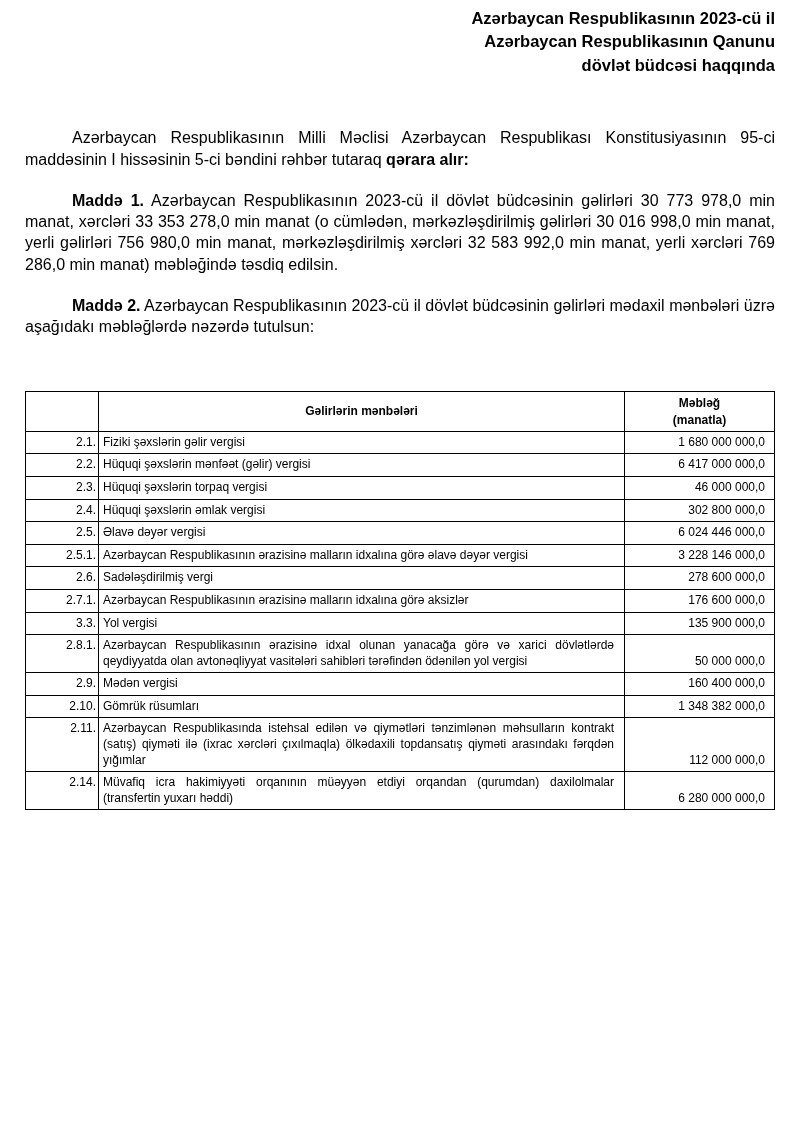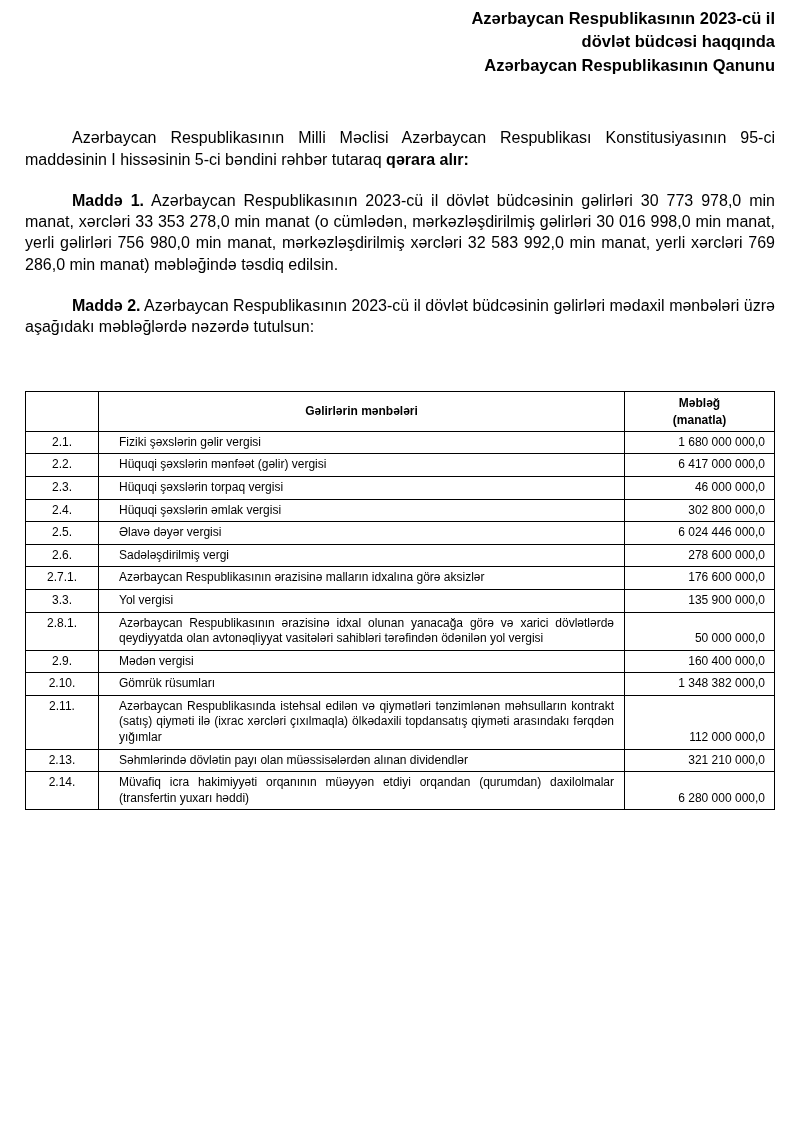--- a/index.html
+++ b/index.html
@@ -38,33 +38,33 @@
   }
   .revenue-table thead th {
     text-align: center;
     vertical-align: middle;
     font-weight: bold;
     padding: 3px 4px;
     line-height: 1.35;
   }
   col.c-no { width: 73px; }
   col.c-amt { width: 150px; }
-  td.cell-no { text-align: center; vertical-align: top; padding: 3px 2px; }
-  td.cell-src { text-align: justify; vertical-align: top; padding: 3px 10px 3px 20px; margin-top: 20px; }
+  td.cell-no { text-align: right; vertical-align: top; padding: 3px 2px; }
+  td.cell-src { text-align: justify; vertical-align: top; padding: 3px 10px 3px 4px; margin-top: 20px; }
   td.cell-amt { text-align: right; vertical-align: bottom; padding: 3px 9px; white-space: nowrap; }
 </style>
 </head>
 <body>
 
 <div class="page">
 
   <div class="doc-title">
     <div>Azərbaycan Respublikasının 2023-cü il</div>
+    <div>Azərbaycan Respublikasının Qanunu</div>
     <div>dövlət büdcəsi haqqında</div>
-    <div>Azərbaycan Respublikasının Qanunu</div>
   </div>
 
   <p class="para"><span>Azərbaycan Respublikasının Milli Məclisi Azərbaycan Respublikası Konstitusiyasının 95-ci maddəsinin I hissəsinin 5-ci bəndini rəhbər tutaraq</span> <b>qərara alır:</b></p>
 
   <p class="para"><b>Maddə 1.</b> <span>Azərbaycan Respublikasının 2023-cü il dövlət büdcəsinin gəlirləri 30 773 978,0 min manat, xərcləri 33 353 278,0 min manat (o cümlədən, mərkəzləşdirilmiş gəlirləri 30 016 998,0 min manat, yerli gəlirləri 756 980,0 min manat, mərkəzləşdirilmiş xərcləri 32 583 992,0 min manat, yerli xərcləri 769 286,0 min manat) məbləğində təsdiq edilsin.</span></p>
 
   <p class="para before-table"><b>Maddə 2.</b> <span>Azərbaycan Respublikasının 2023-cü il dövlət büdcəsinin gəlirləri mədaxil mənbələri üzrə aşağıdakı məbləğlərdə nəzərdə tutulsun:</span></p>
 
   <table class="revenue-table">
     <colgroup>
@@ -103,20 +103,25 @@
     <td class="cell-src">Hüquqi şəxslərin əmlak vergisi</td>
     <td class="cell-amt">302 800 000,0</td>
   </tr>
 
   <tr>
     <td class="cell-no">2.5.</td>
     <td class="cell-src">Əlavə dəyər vergisi</td>
     <td class="cell-amt">6 024 446 000,0</td>
   </tr>
 
+  <tr>
+    <td class="cell-no">2.5.1.</td>
+    <td class="cell-src">Azərbaycan Respublikasının ərazisinə malların idxalına görə əlavə dəyər vergisi</td>
+    <td class="cell-amt">3 228 146 000,0</td>
+  </tr>
 
   <tr>
     <td class="cell-no">2.6.</td>
     <td class="cell-src">Sadələşdirilmiş vergi</td>
     <td class="cell-amt">278 600 000,0</td>
   </tr>
 
 
   <tr>
     <td class="cell-no">2.7.1.</td>
@@ -148,25 +153,20 @@
     <td class="cell-amt">1 348 382 000,0</td>
   </tr>
 
   <tr>
     <td class="cell-no">2.11.</td>
     <td class="cell-src">Azərbaycan Respublikasında istehsal edilən və qiymətləri tənzimlənən məhsulların kontrakt (satış) qiyməti ilə (ixrac xərcləri çıxılmaqla) ölkədaxili topdansatış qiyməti arasındakı fərqdən yığımlar</td>
     <td class="cell-amt">112 000 000,0</td>
   </tr>
 
 
-  <tr>
-    <td class="cell-no">2.13.</td>
-    <td class="cell-src">Səhmlərində dövlətin payı olan müəssisələrdən alınan dividendlər</td>
-    <td class="cell-amt">321 210 000,0</td>
-  </tr>
 
   <tr>
     <td class="cell-no">2.14.</td>
     <td class="cell-src">Müvafiq icra hakimiyyəti orqanının müəyyən etdiyi orqandan (qurumdan) daxilolmalar (transfertin yuxarı həddi)</td>
     <td class="cell-amt">6 280 000 000,0</td>
   </tr>
 </tbody>
   </table>
 
 </div>

